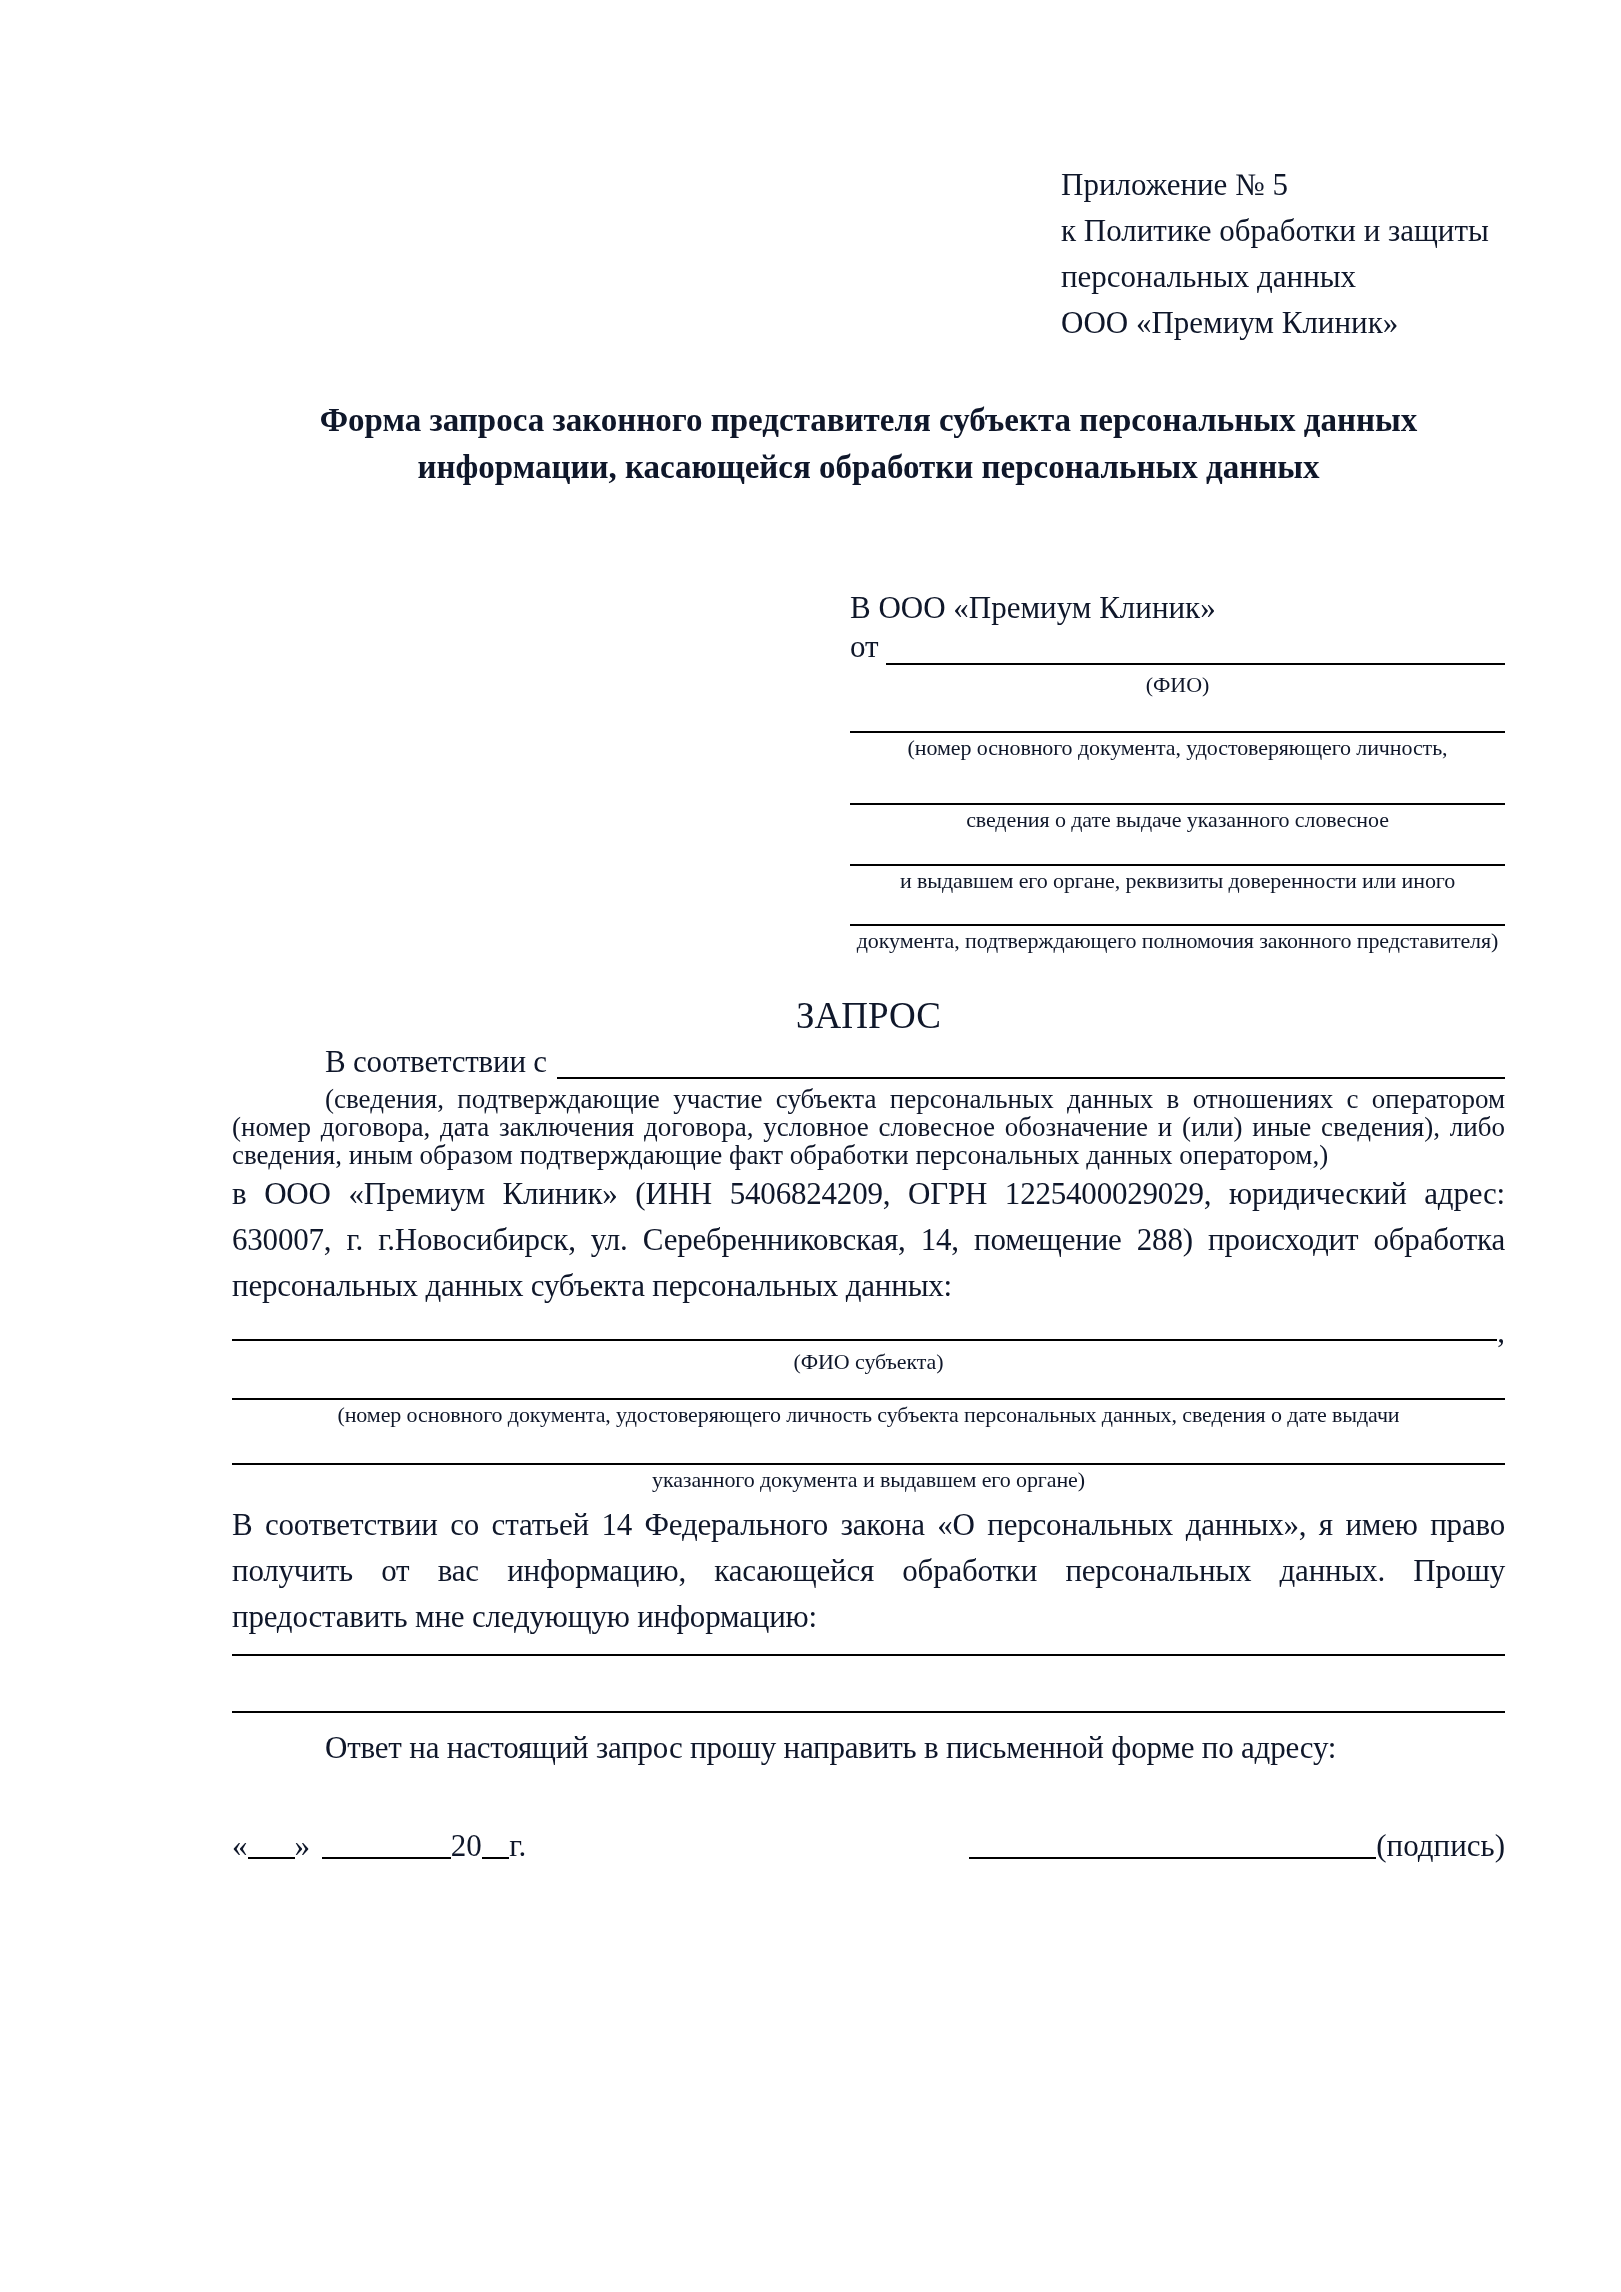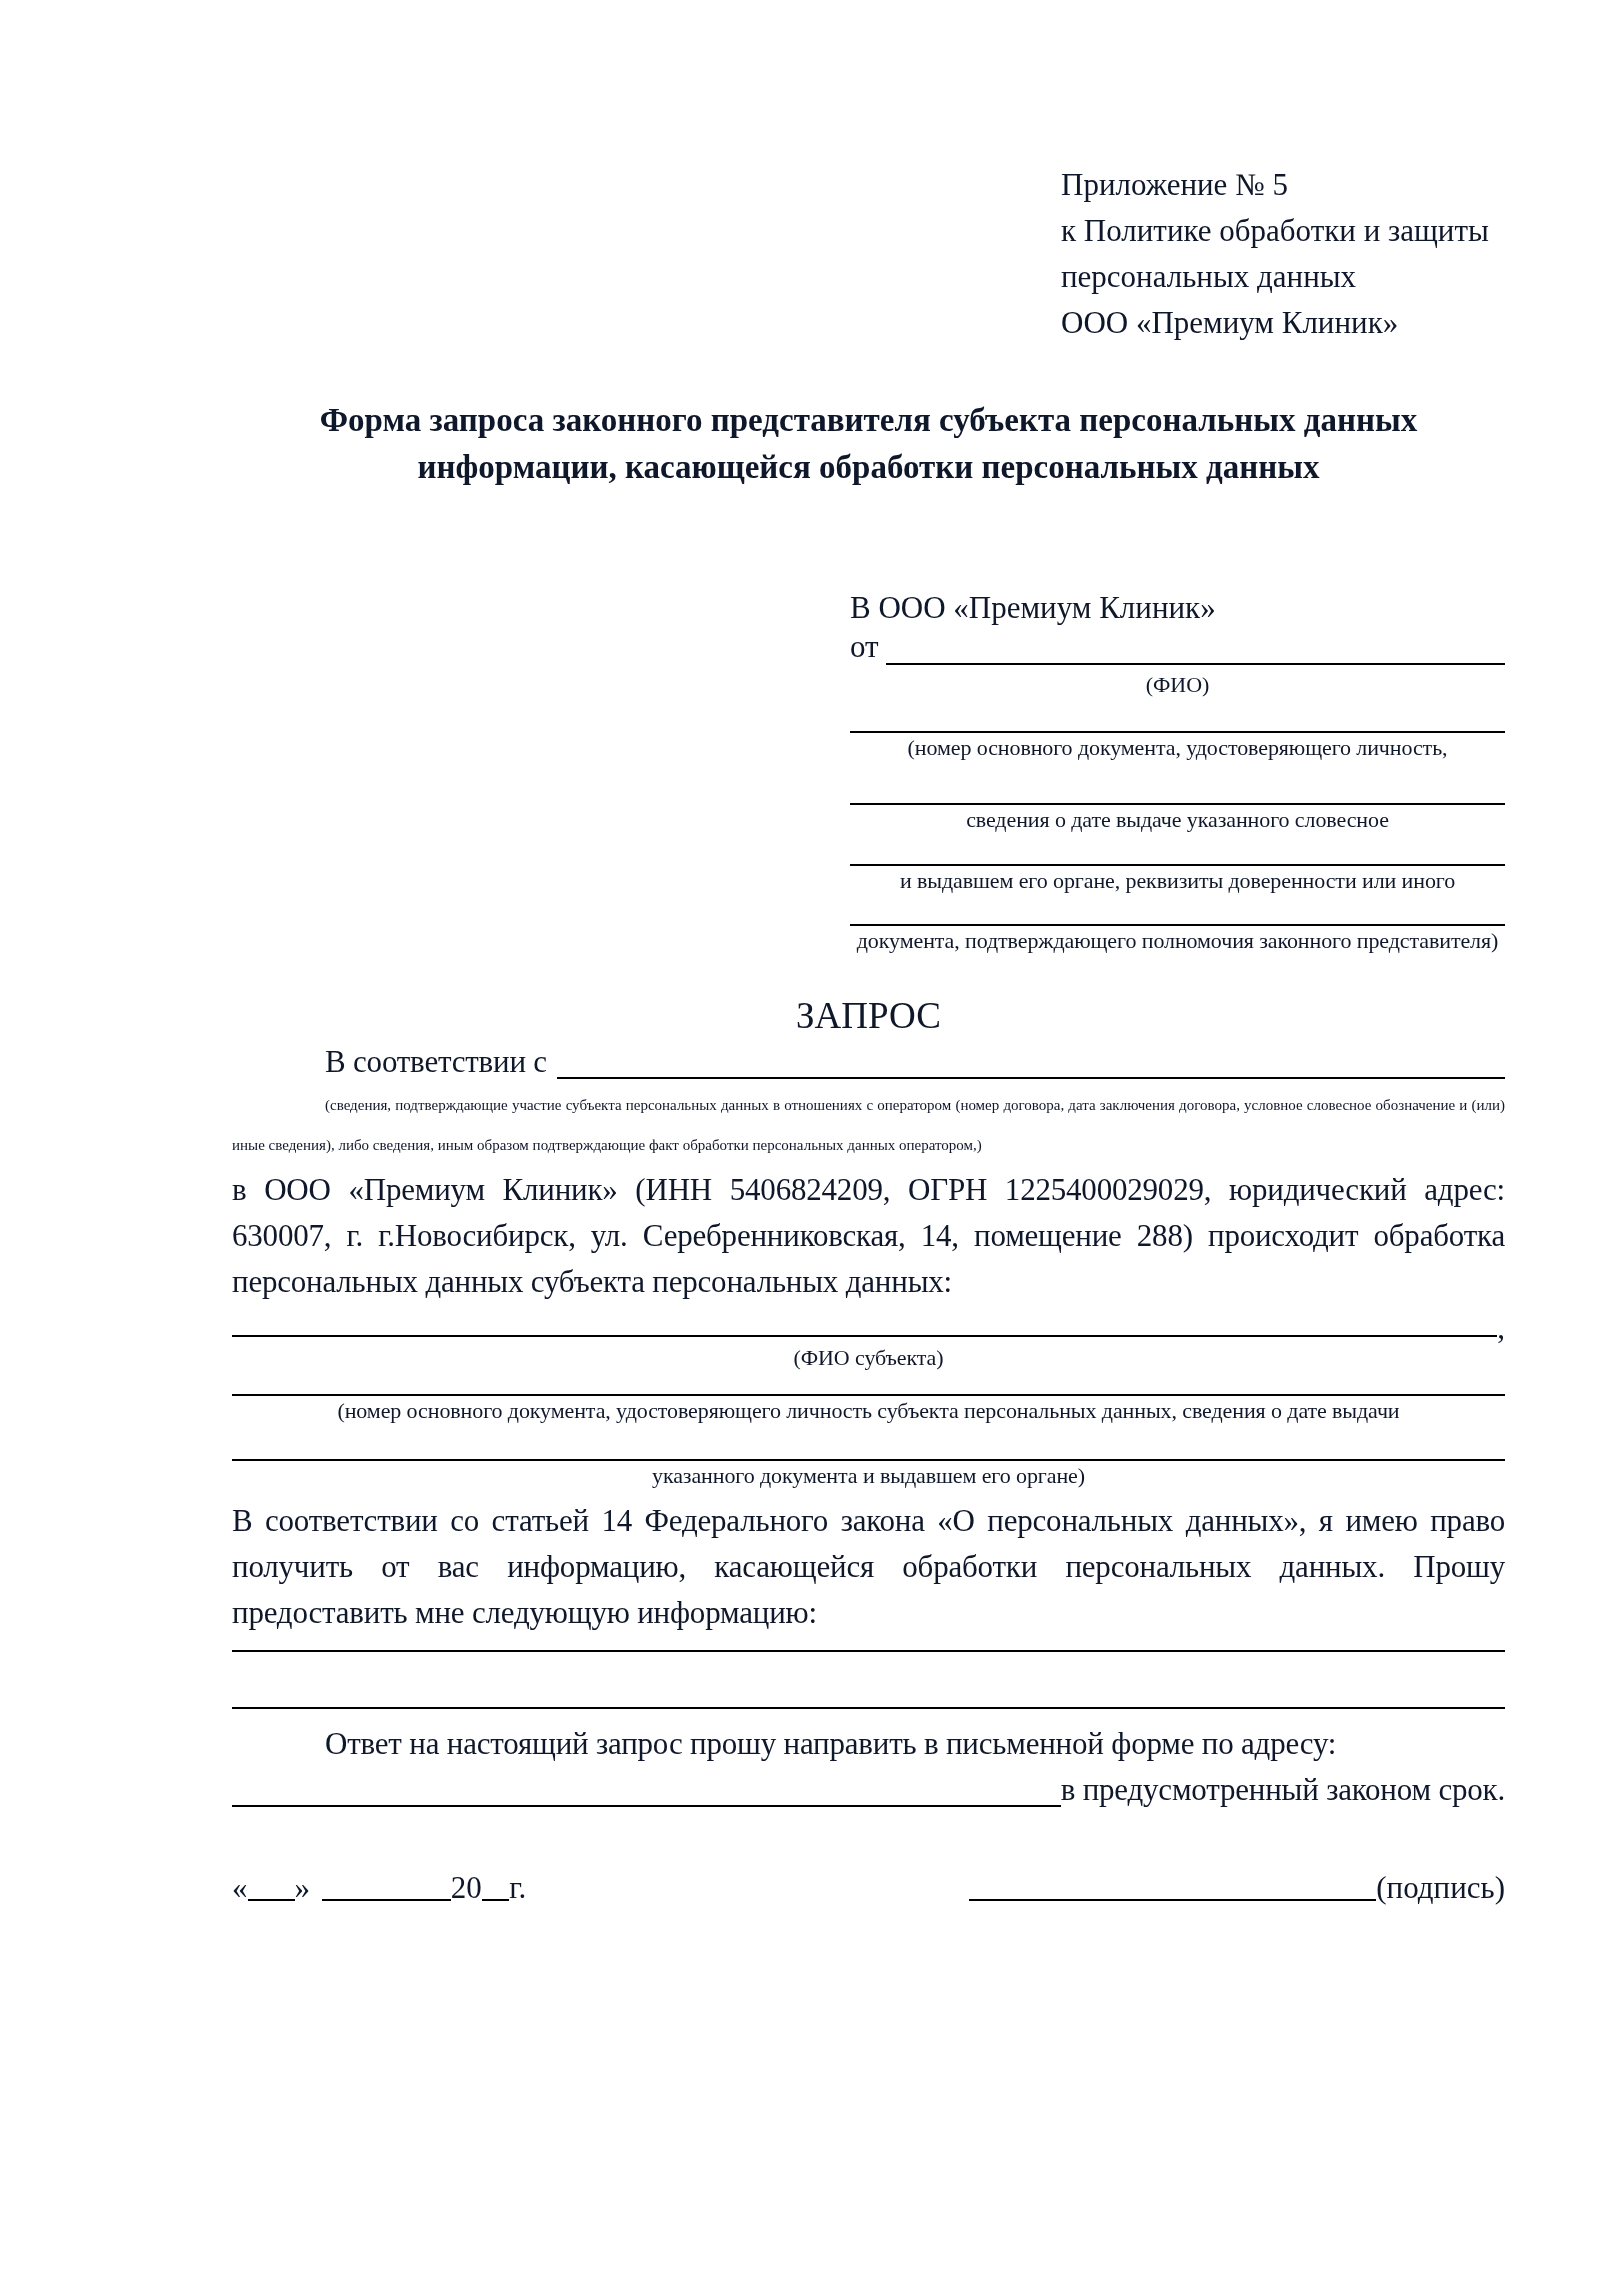--- a/index.html
+++ b/index.html
@@ -37,21 +37,21 @@
   .blank-row-3 { margin-top:31px; }
   .blank-row-4 { margin-top:31px; }
   .uline { border-bottom:2.9px solid #000; height:0; }
   .cap { margin-top:2px; }
 
   
   .request-heading { margin-top:39px; font-size:37px; line-height:46px; text-align:center; }
   .intro-row { display:flex; align-items:flex-end; height:46px; }
   .intro-row .prefix { padding-left:93px; white-space:nowrap; }
   .intro-row .fill { flex:1 1 auto; border-bottom:2.9px solid #000; margin-bottom:5.9px; margin-left:9.8px; }
-  .fine-print { font-size:15px; line-height:40px; text-align:justify; text-indent:93px; }
+  .fine-print { font-size:27px; line-height:28px; text-align:justify; text-indent:93px; }
   .operator-para { margin-top:2px;font-family:Liberation Serif, serif; }
 
   .subject-row { display:flex; align-items:flex-end; margin-top:7.8px; }
   .subject-row .fill { flex:1 1 auto; border-bottom:2.9px solid #000; margin-bottom:5.9px; }
   .subject-row .comma { font-size:31px; line-height:31px; }
 
   .doc-row-1 { margin-top:23.5px; }
   .doc-row-2 { margin-top:35px; }
 
   .law-para { margin-top:9.8px; }
@@ -142,24 +142,20 @@
       <div class="uline"></div>
       <div class="small-text centered cap">указанного документа и выдавшем его органе)</div>
     </div>
 
     <div class="body-text justified law-para">В соответствии со статьей 14 Федерального закона «О персональных данных», я имею право получить от вас информацию, касающейся обработки персональных данных. Прошу предоставить мне следующую информацию:</div>
 
     <div class="uline info-blank-1"></div>
     <div class="uline info-blank-2"></div>
 
     <div class="body-text justified answer-para">Ответ на настоящий запрос прошу направить в письменной форме по адресу:</div>
-    <div class="answer-row body-text">
-      <span class="fill"></span>
-      <span class="suffix">в предусмотренный законом срок.</span>
-    </div>
 
     <div class="footer-row">
       <div class="date-group">
         <span>«</span><span class="seg seg-day"></span><span>»</span><span class="seg seg-month"></span><span>20</span><span class="seg seg-yr"></span><span>г.</span>
       </div>
       <div class="signature-group">
         <span class="seg seg-sign"></span>
           <span>(подпись)</span>
       </div>
     </div>

